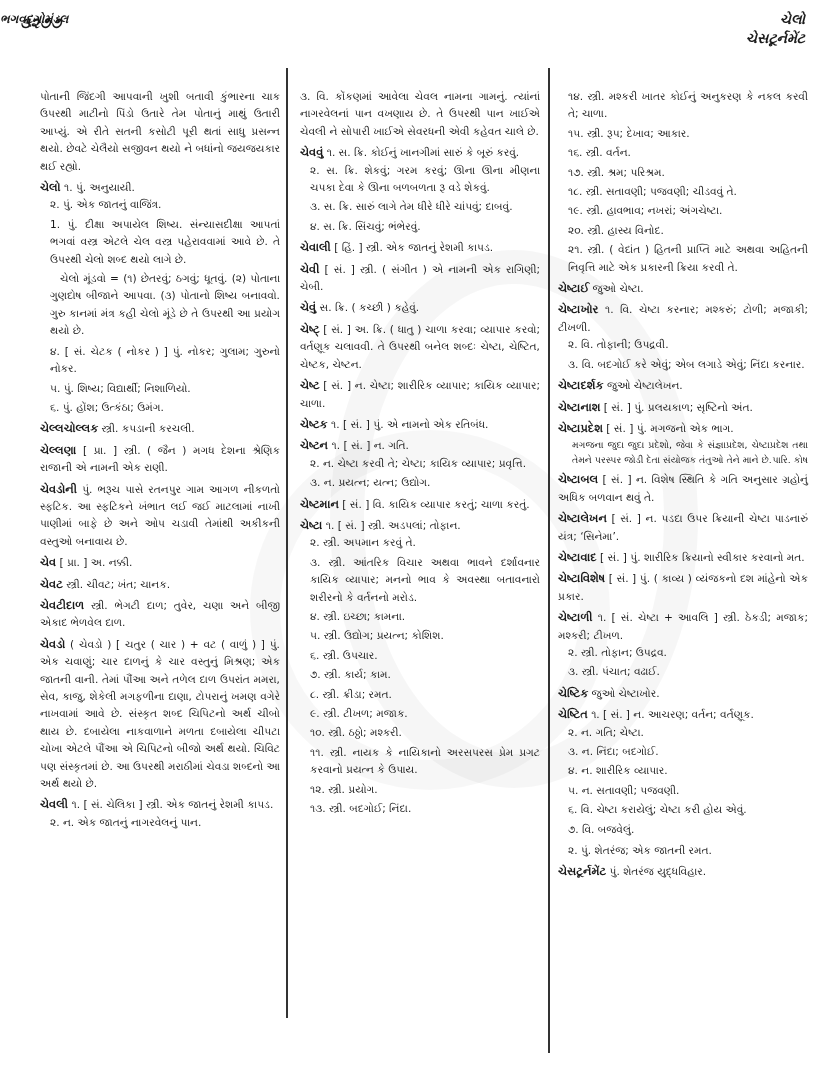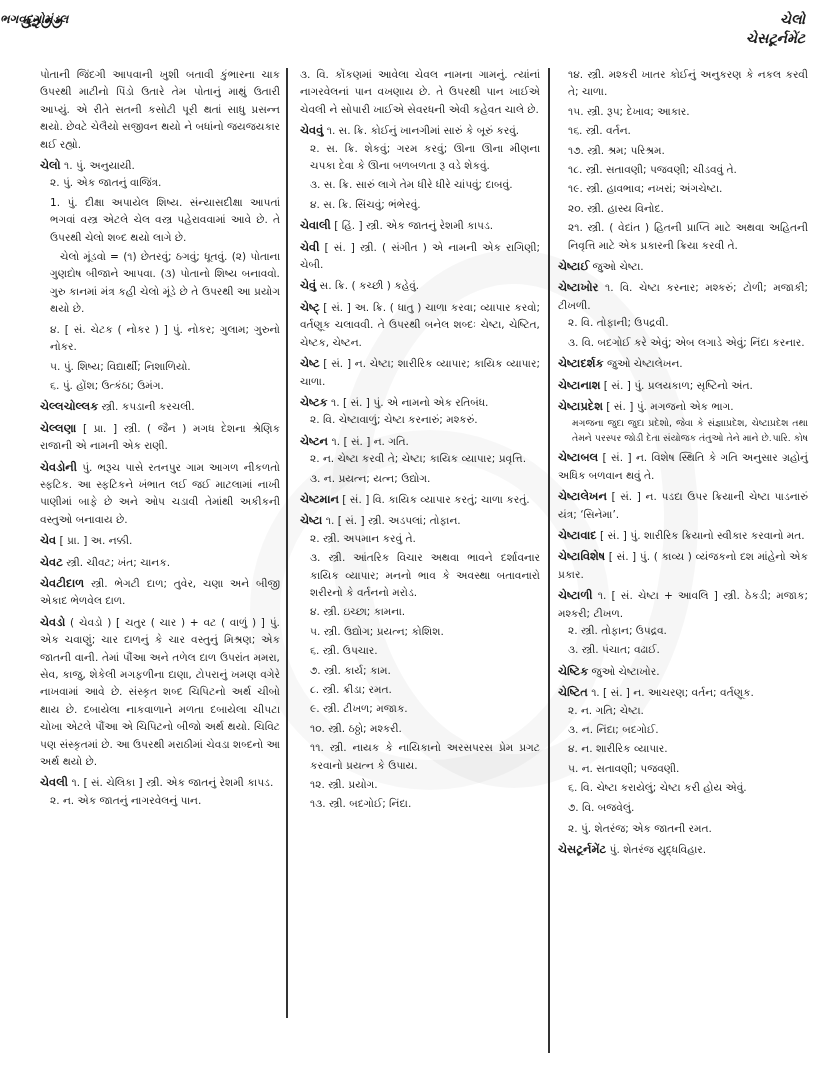--- a/index.html
+++ b/index.html
@@ -20,21 +20,21 @@
     border-radius: 50%; border: 30px solid rgba(0,0,0,0.03); pointer-events: none;
   }
   .col { position: absolute; top: 66px; font-size: 10.6px; line-height: 17.4px; }
   .col1 { left: 40px; width: 240px; }
   .col2 { left: 300px; width: 240px; }
   .col3 { left: 558px; width: 250px; }
   .divider { position: absolute; width: 1.5px; background: #333; }
   .div1 { left: 286px; top: 68px; height: 1040px; max-height: 950px; }
   .div2 { left: 548px; top: 68px; height: 985px; }
   .entry { margin: 0 0 4px 0; text-align: justify; }
-  .entry.cont { text-indent: 0; }
+  .entry.cont { text-indent: 0; margin-top: 22px; }
   .hw { font-weight: bold; font-size: 11.4px; }
   .sense { padding-left: 10px; margin: 0 0 2px 0; text-align: justify; }
   .note { padding-left: 14px; font-size: 9.4px; line-height: 15px; margin: 0 0 3px 0; }
   .note .src { float: right; }
   .idiom { padding-left: 10px; text-indent: 10px; margin: 0 0 3px 0; }
 </style>
 </head>
 <body>
 
 <div class="header">
@@ -111,21 +111,20 @@
       <div><span class="hw">ચેવું</span> <span>સ. ક્રિ. ( કચ્છી ) કહેવું.</span></div>
     </div>
     <div class="entry">
       <div><span class="hw">ચેષ્ટ્</span> <span>[ સં. ] અ. ક્રિ. ( ધાતુ ) ચાળા કરવા; વ્યાપાર કરવો; વર્તણૂક ચલાવવી. તે ઉપરથી બનેલ શબ્દઃ ચેષ્ટા, ચેષ્ટિત, ચેષ્ટક, ચેષ્ટન.</span></div>
     </div>
     <div class="entry">
       <div><span class="hw">ચેષ્ટ</span> <span>[ સં. ] ન. ચેષ્ટા; શારીરિક વ્યાપાર; કાયિક વ્યાપાર; ચાળા.</span></div>
     </div>
     <div class="entry">
       <div><span class="hw">ચેષ્ટક</span> <span>૧. [ સં. ] પું. એ નામનો એક રતિબંધ.</span></div>
-      <div class="sense">૨. વિ. ચેષ્ટાવાળું; ચેષ્ટા કરનારું; મશ્કરું.</div>
     </div>
     <div class="entry">
       <div><span class="hw">ચેષ્ટન</span> <span>૧. [ સં. ] ન. ગતિ.</span></div>
       <div class="sense">૨. ન. ચેષ્ટા કરવી તે; ચેષ્ટા; કાયિક વ્યાપાર; પ્રવૃત્તિ.</div>
       <div class="sense">૩. ન. પ્રયત્ન; યત્ન; ઉદ્યોગ.</div>
     </div>
     <div class="entry">
       <div><span class="hw">ચેષ્ટમાન</span> <span>[ સં. ] વિ. કાયિક વ્યાપાર કરતું; ચાળા કરતું.</span></div>
     </div>
     <div class="entry">

